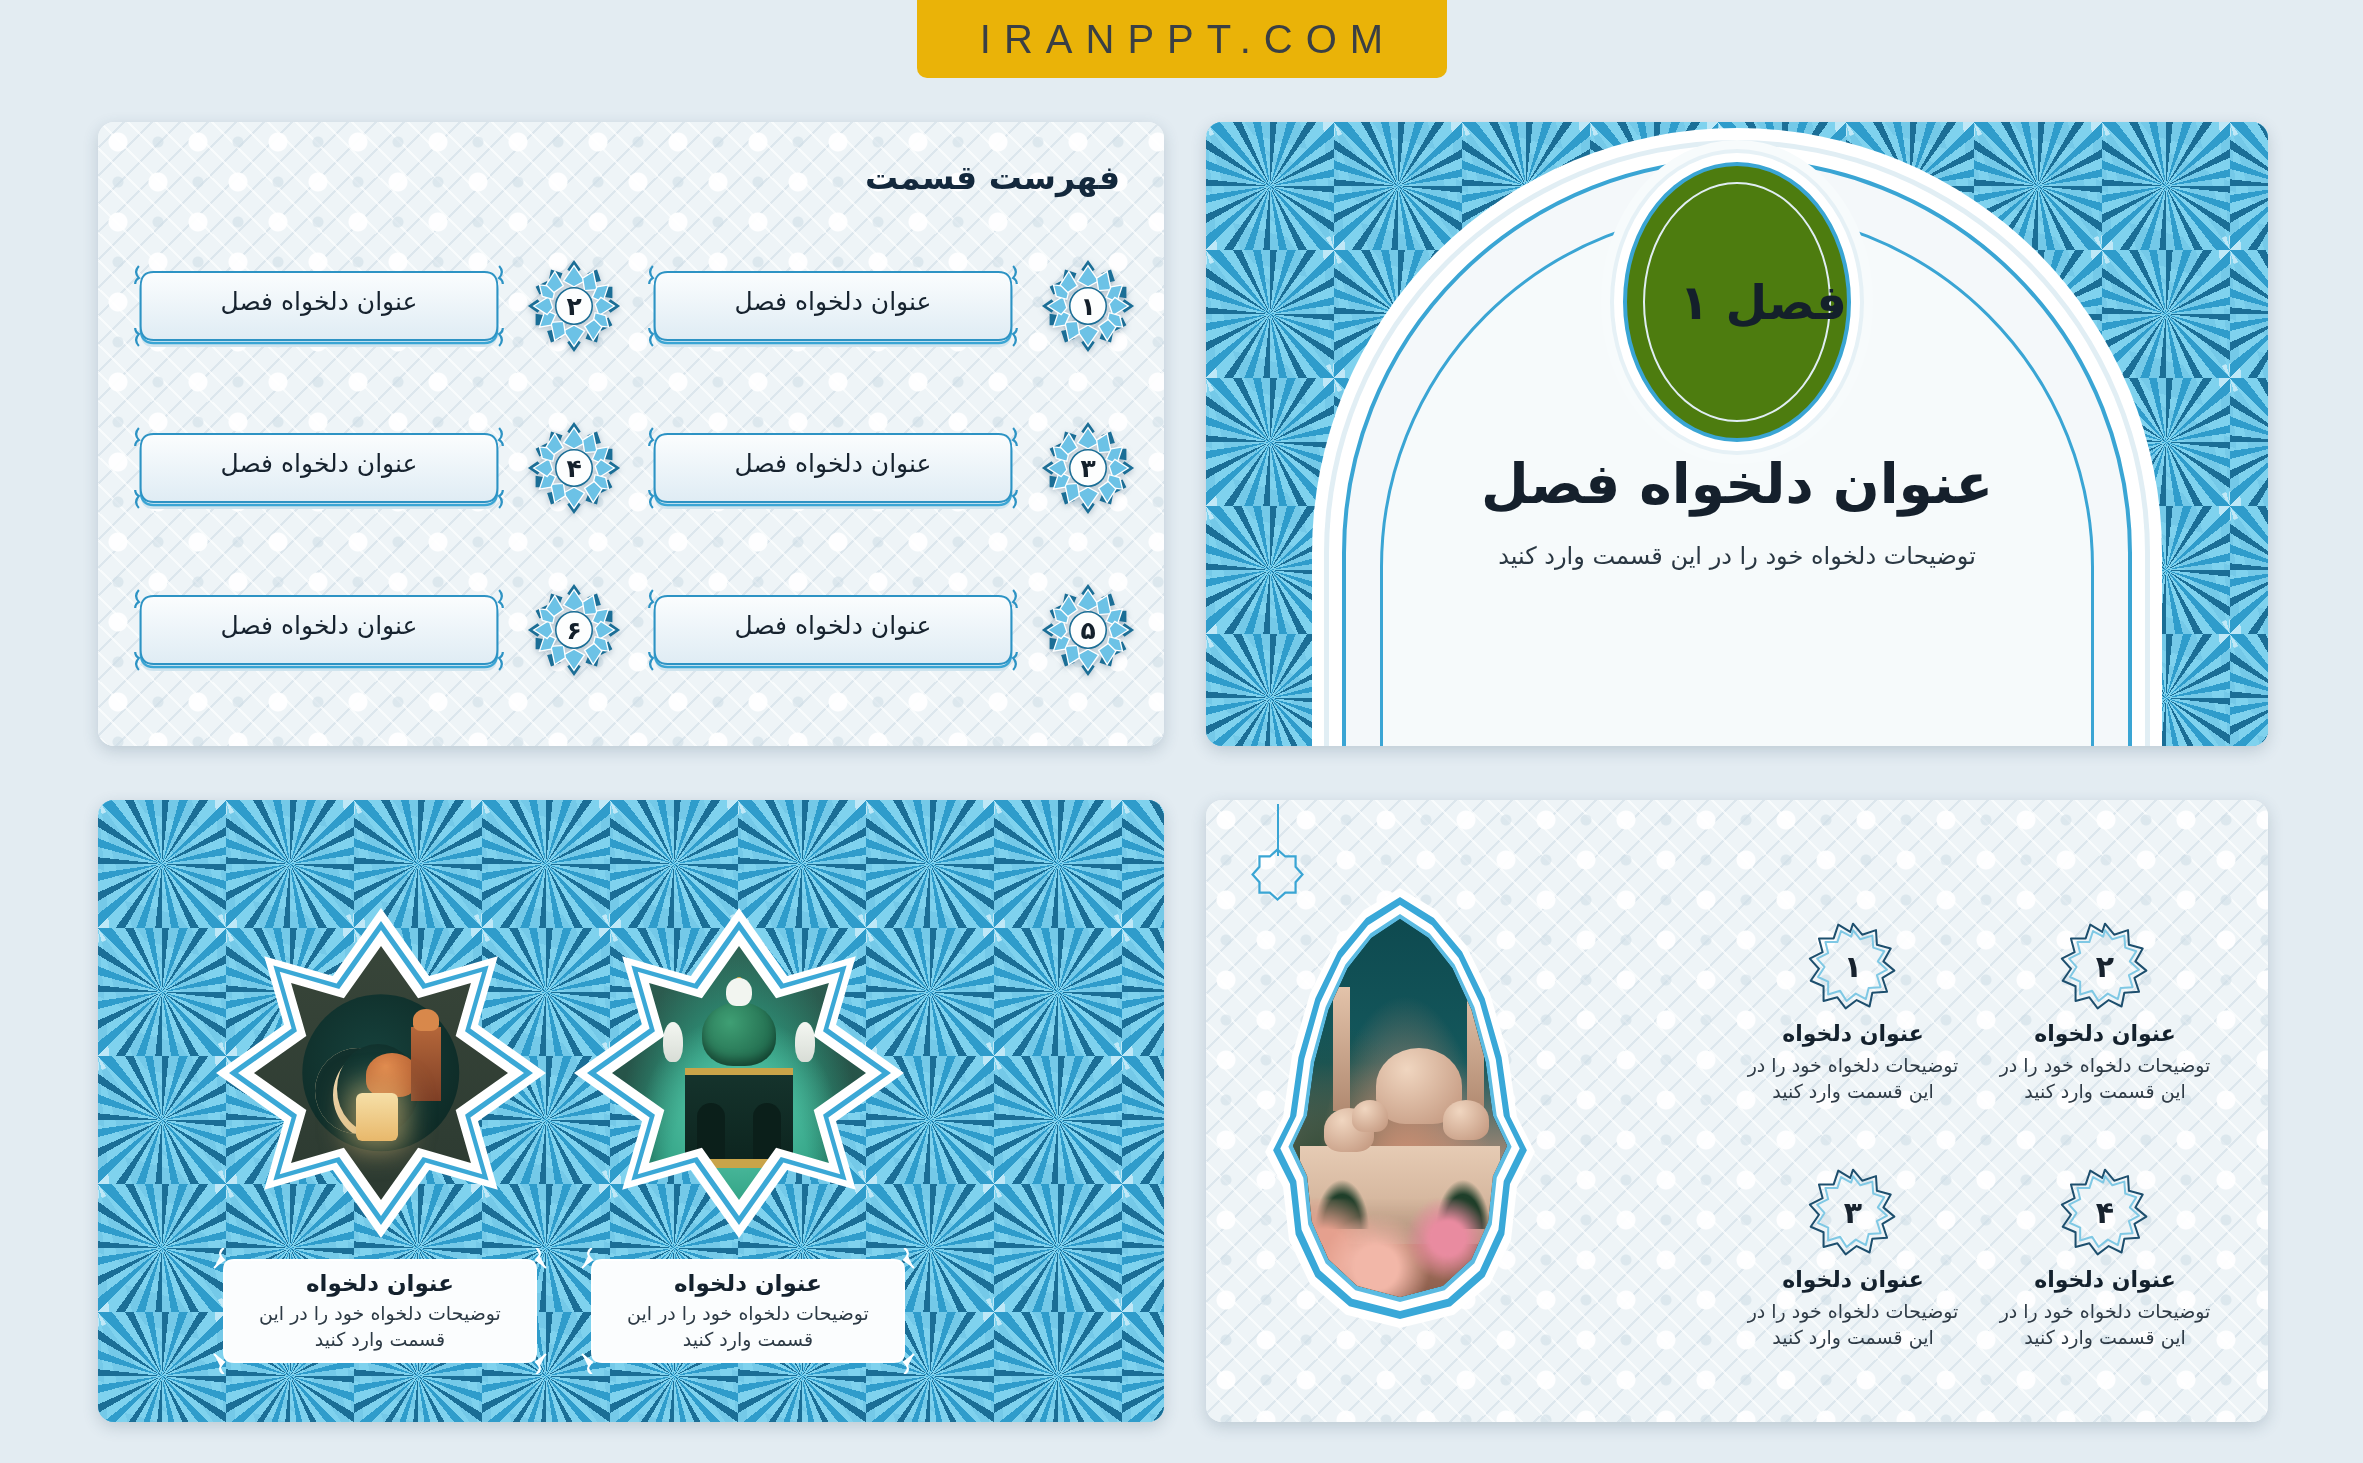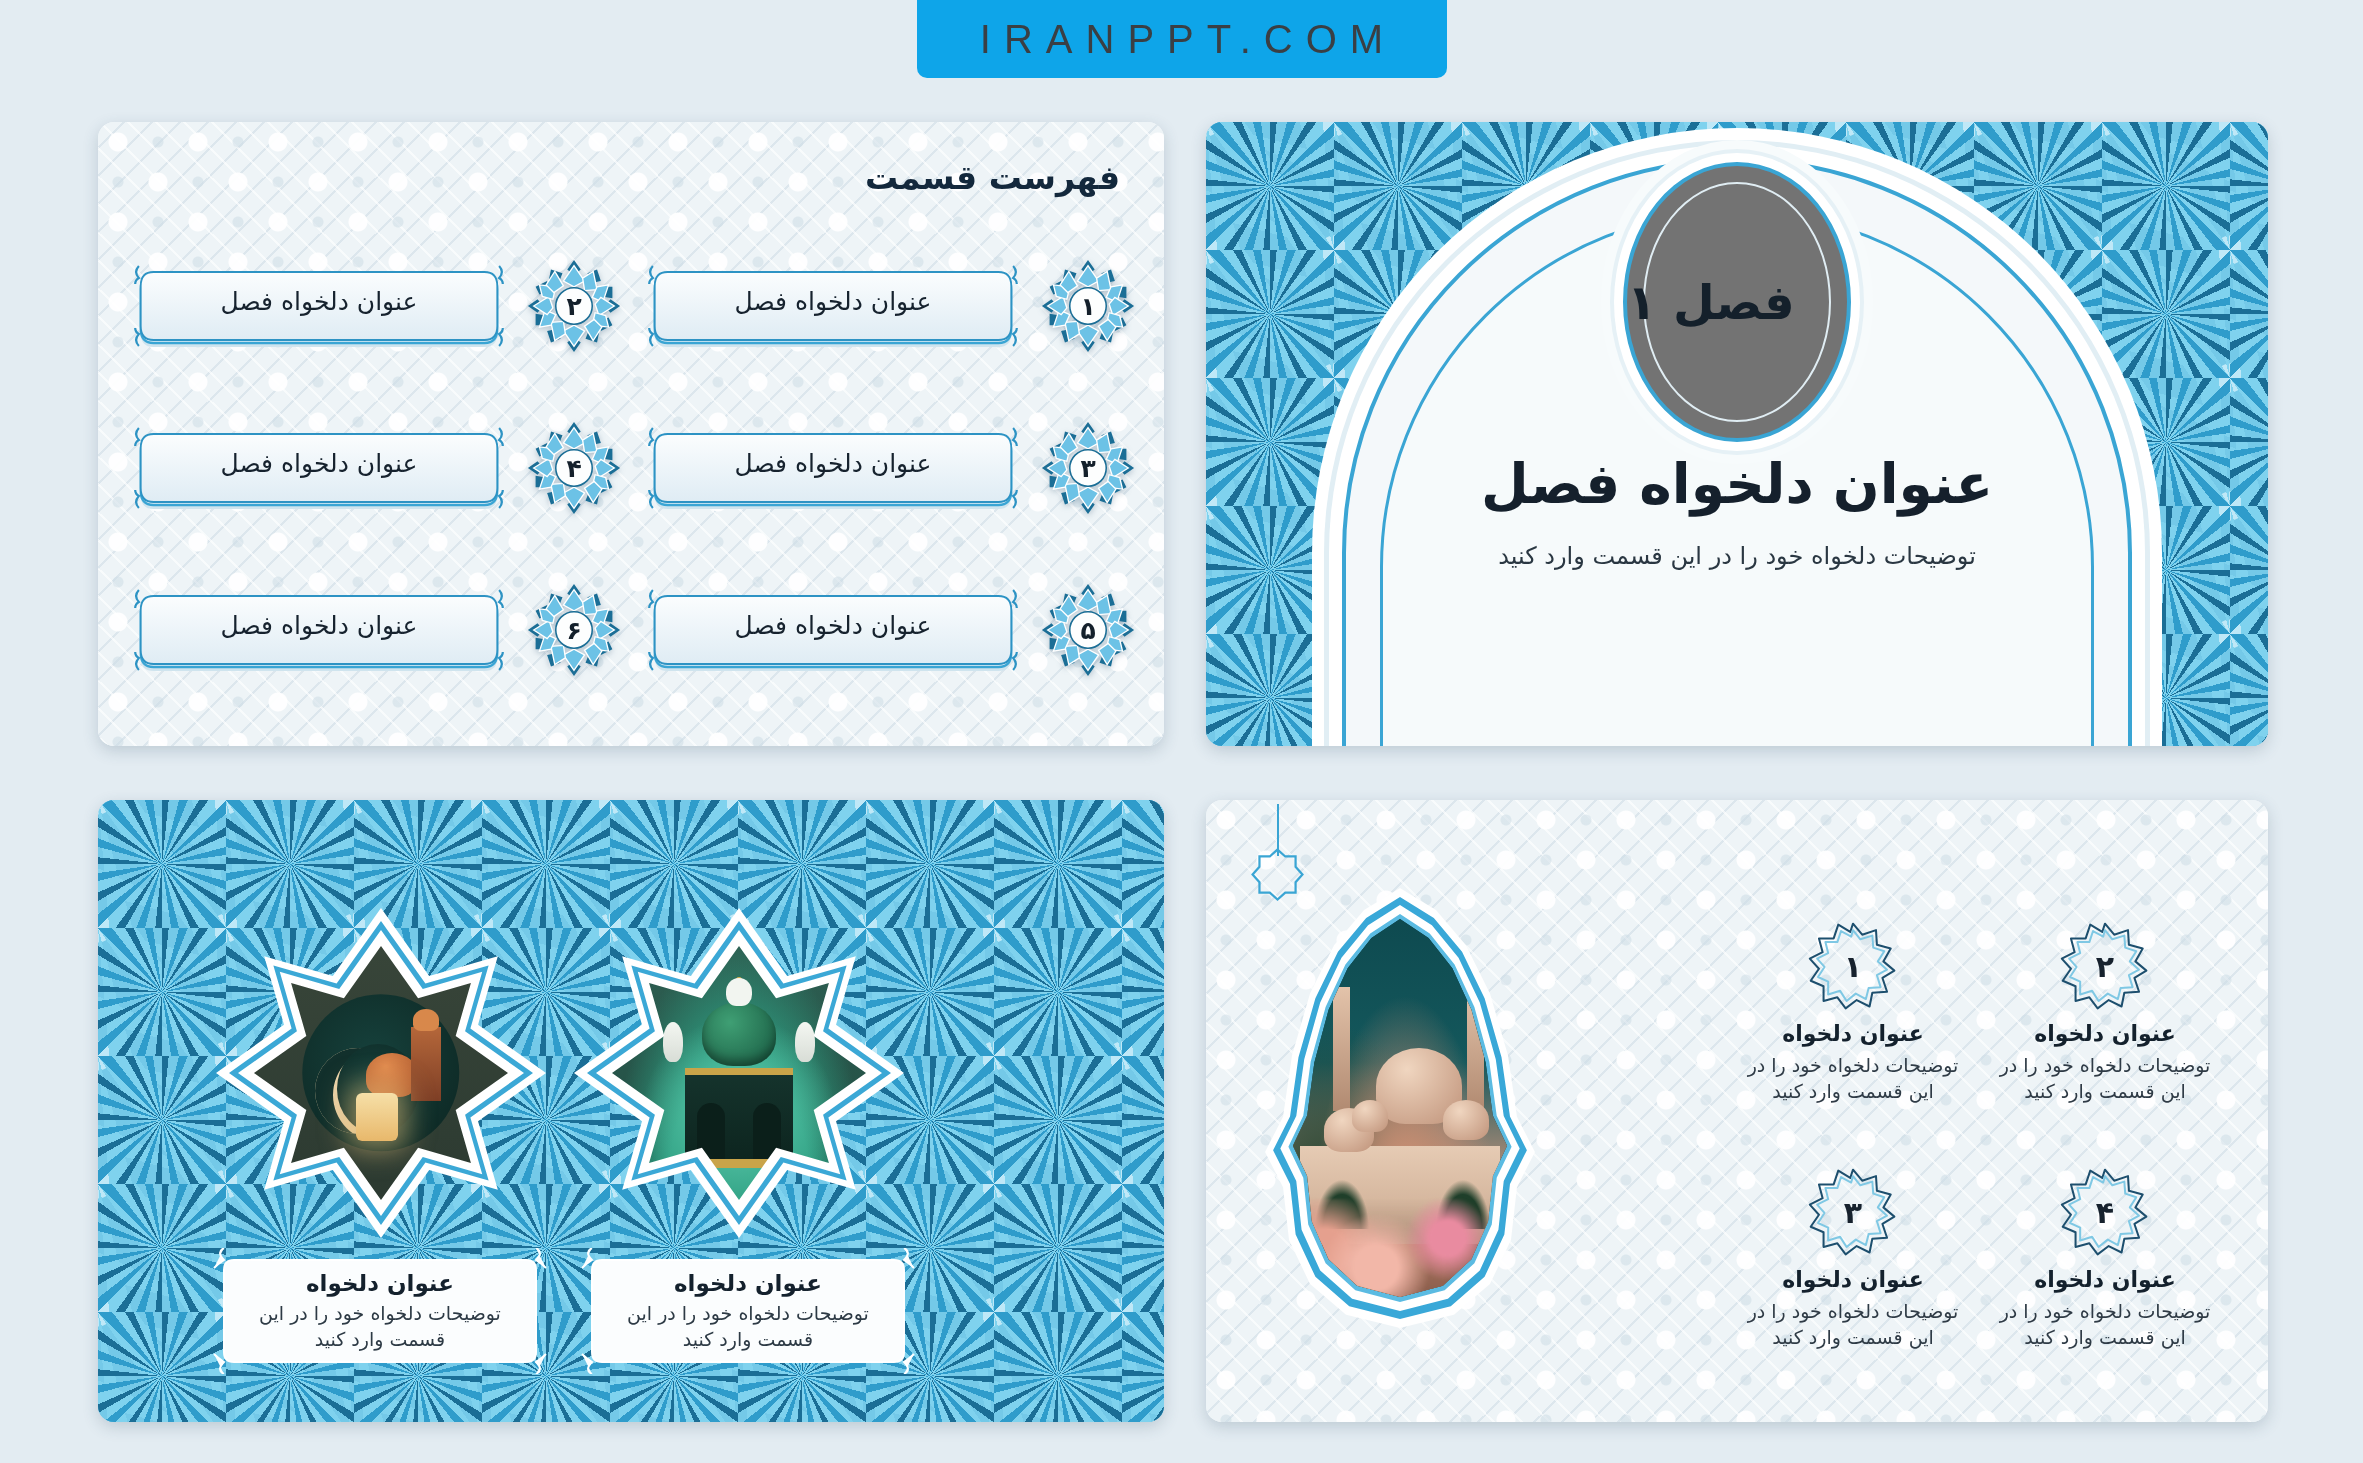--- a/index.html
+++ b/index.html
@@ -8,21 +8,21 @@
     width: 2363px; height: 1463px;
     background: #e3ecf2;
     font-family: "DejaVu Sans", "Liberation Sans", sans-serif;
     overflow: hidden;
   }
 
   
   .watermark {
     position: absolute; top: 0; left: 50%; transform: translateX(-50%);
     width: 530px; height: 78px;
-    background: #0ea5e9;
+    background: #eab308;
     border-bottom-left-radius: 10px; border-bottom-right-radius: 10px;
     display: flex; align-items: center; justify-content: center;
     z-index: 40;
   }
   .watermark-text {
     font-family: "Liberation Sans", sans-serif;
     font-size: 40px; letter-spacing: 13px; color: #3a3f44;
     font-weight: 400; direction: ltr; padding-left: 13px;
   }
 
@@ -118,24 +118,24 @@
   }
   .arch-inner {
     position: absolute; left: 50%; transform: translateX(-50%);
     bottom: -112px; width: 714px; height: 648px;
     border-radius: 357px 357px 0 0;
     background: #f6fafb; border: 3px solid #3aa5d4;
   }
   .oval-badge {
     position: absolute; left: 50%; transform: translateX(-50%); top: 40px;
     width: 228px; height: 280px; border-radius: 50%;
-    background: #737373; border: 4px solid #3aa5d4;
+    background: #4d7c0f; border: 4px solid #3aa5d4;
     box-shadow: 0 0 0 9px #ffffff, 0 0 0 13px #e6f1f6, 0 0 0 22px #f7fbfc,
                 0 6px 14px rgba(20,60,90,.22);
-    display: flex; align-items: center; justify-content: flex-end; z-index: 6;
+    display: flex; align-items: center; justify-content: flex-start; z-index: 6;
   }
   .oval-badge::before {
     content:""; position: absolute; inset: 16px; border-radius: 50%;
     border: 2px solid #e0edf3;
   }
   .oval-badge-text { font-size: 48px; font-weight: 700; color: #14202b; position: relative; }
   .chapter-title {
     position: absolute; left: 0; right: 0; top: 330px; text-align: center;
     font-size: 55px; font-weight: 700; color: #15202c; z-index: 7;
   }

